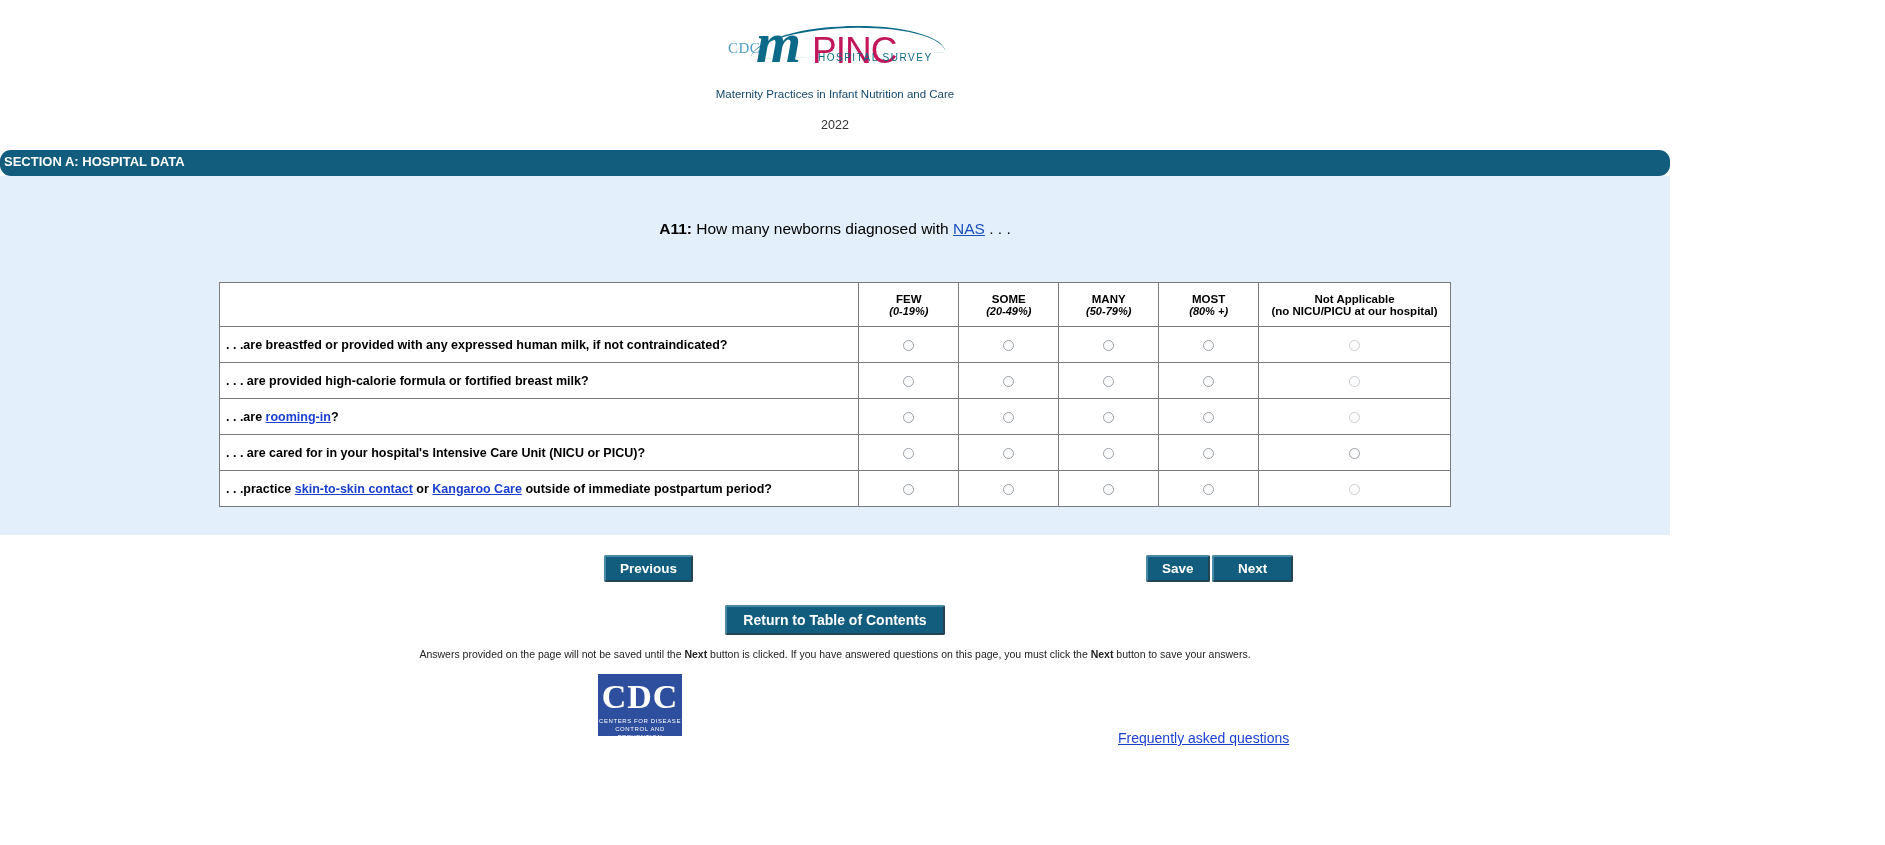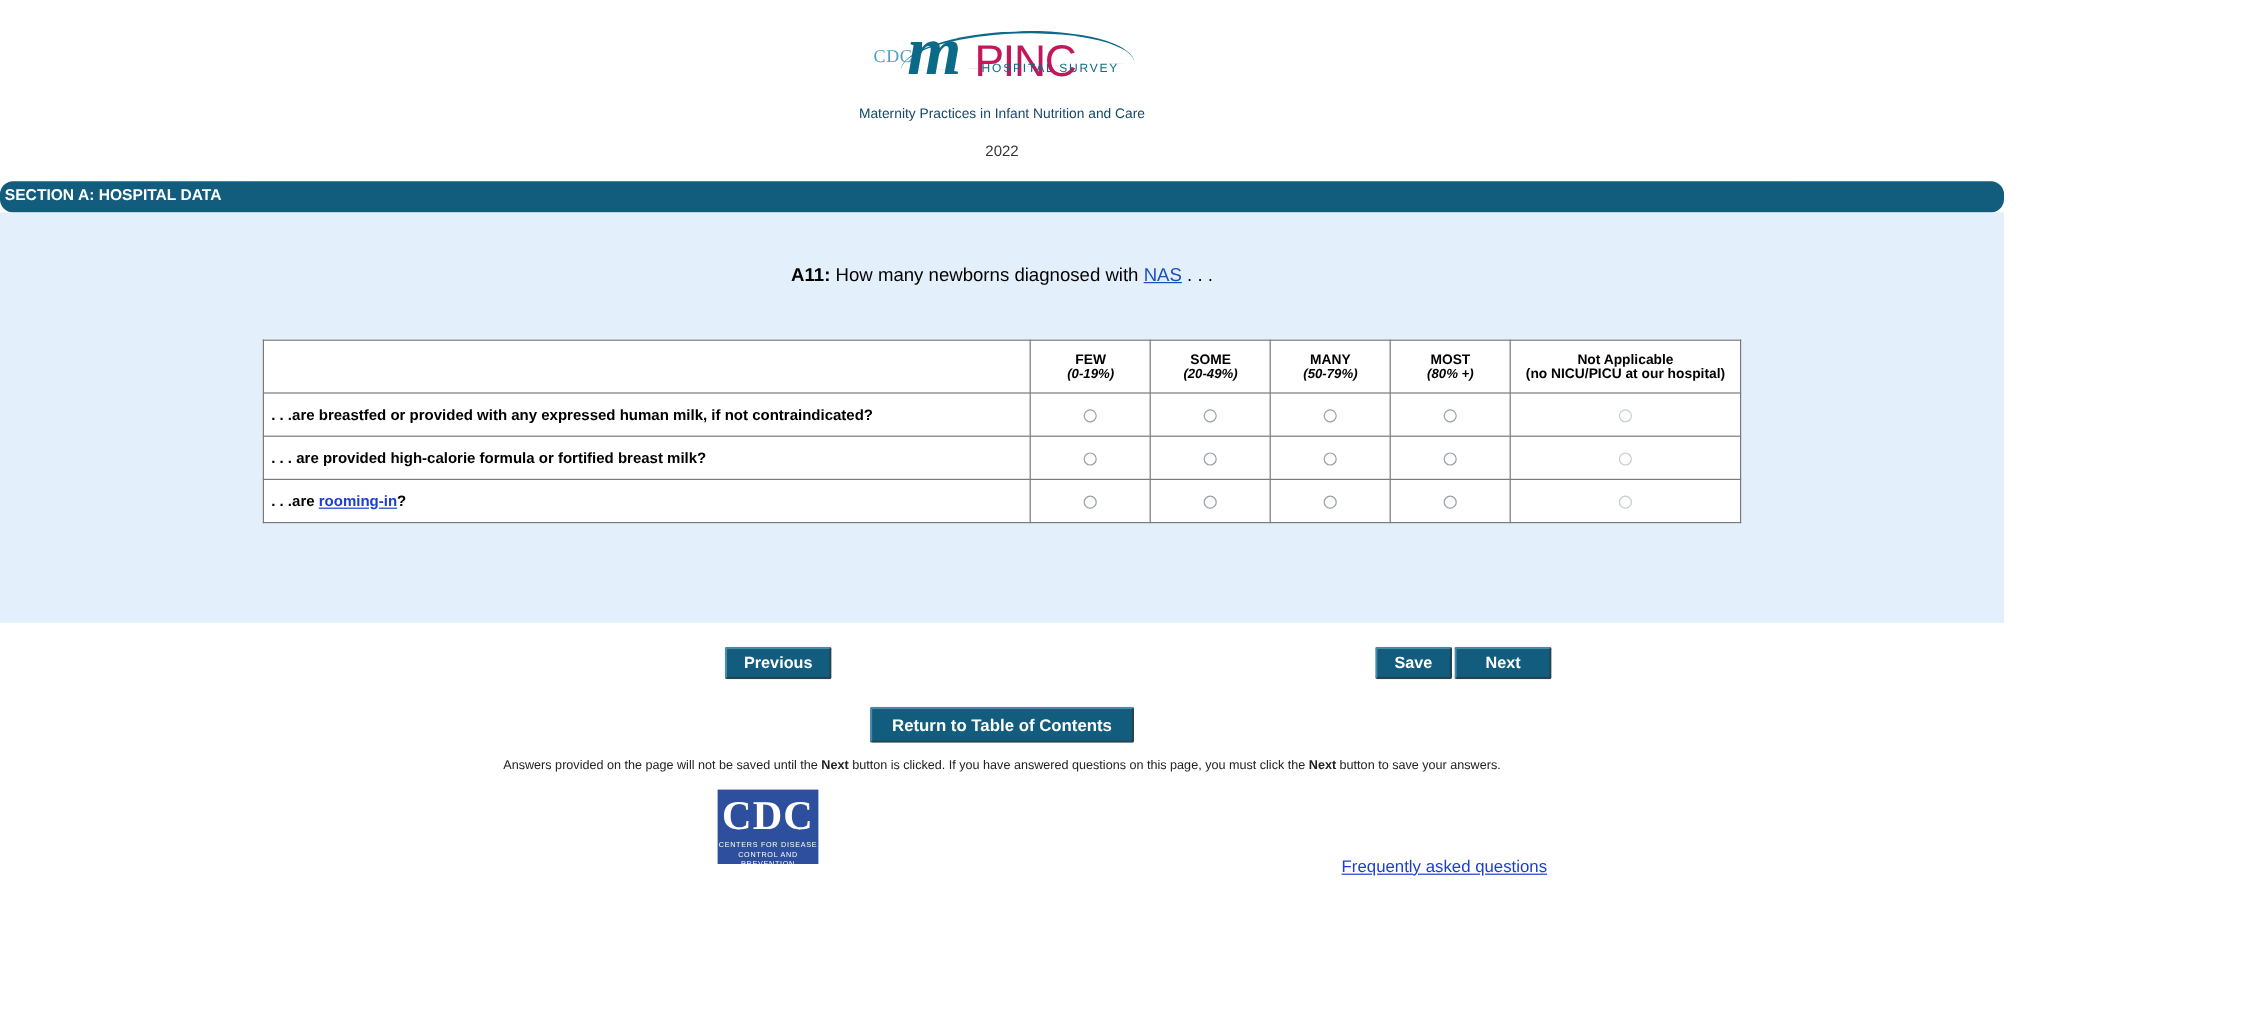--- a/index.html
+++ b/index.html
@@ -339,20 +339,36 @@
               <td class="radio-cell"><input type="radio" class="radio dim" name="row1" style=""></td>
             </tr>
             <tr>
               <td class="rowlabel"><span>. . .are </span><a href="#">rooming-in</a><span>?</span></td>
               <td class="radio-cell"><input type="radio" class="radio" name="row2" style=""></td>
               <td class="radio-cell"><input type="radio" class="radio" name="row2" style=""></td>
               <td class="radio-cell"><input type="radio" class="radio" name="row2" style=""></td>
               <td class="radio-cell"><input type="radio" class="radio" name="row2" style=""></td>
               <td class="radio-cell"><input type="radio" class="radio dim" name="row2" style=""></td>
             </tr>
+            <tr>
+              <td class="rowlabel"><span>. . . are cared for in your hospital's Intensive Care Unit (NICU or PICU)?</span></td>
+              <td class="radio-cell"><input type="radio" class="radio" name="row3" style=""></td>
+              <td class="radio-cell"><input type="radio" class="radio" name="row3" style=""></td>
+              <td class="radio-cell"><input type="radio" class="radio" name="row3" style=""></td>
+              <td class="radio-cell"><input type="radio" class="radio" name="row3" style=""></td>
+              <td class="radio-cell"><input type="radio" class="radio" name="row3" style=""></td>
+            </tr>
+            <tr>
+              <td class="rowlabel"><span>. . .practice </span><a href="#">skin-to-skin contact</a><span> or </span><a href="#">Kangaroo Care</a><span> outside of immediate postpartum period?</span></td>
+              <td class="radio-cell"><input type="radio" class="radio" name="row4" style=""></td>
+              <td class="radio-cell"><input type="radio" class="radio" name="row4" style=""></td>
+              <td class="radio-cell"><input type="radio" class="radio" name="row4" style=""></td>
+              <td class="radio-cell"><input type="radio" class="radio" name="row4" style=""></td>
+              <td class="radio-cell"><input type="radio" class="radio dim" name="row4" style=""></td>
+            </tr>
           </tbody>
       </table>
     </div>
   </div>
 
   <div class="btn-row">
     <button class="btn btn-prev">Previous</button>
     <button class="btn btn-save">Save</button>
     <button class="btn btn-next">Next</button>
   </div>

